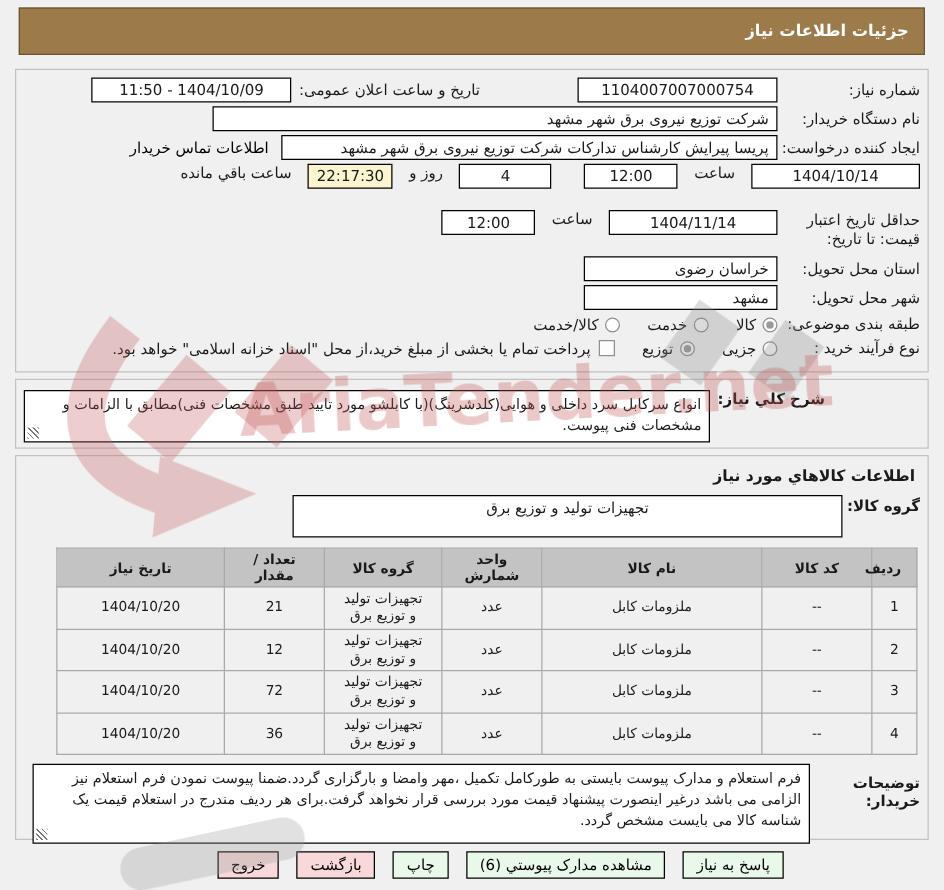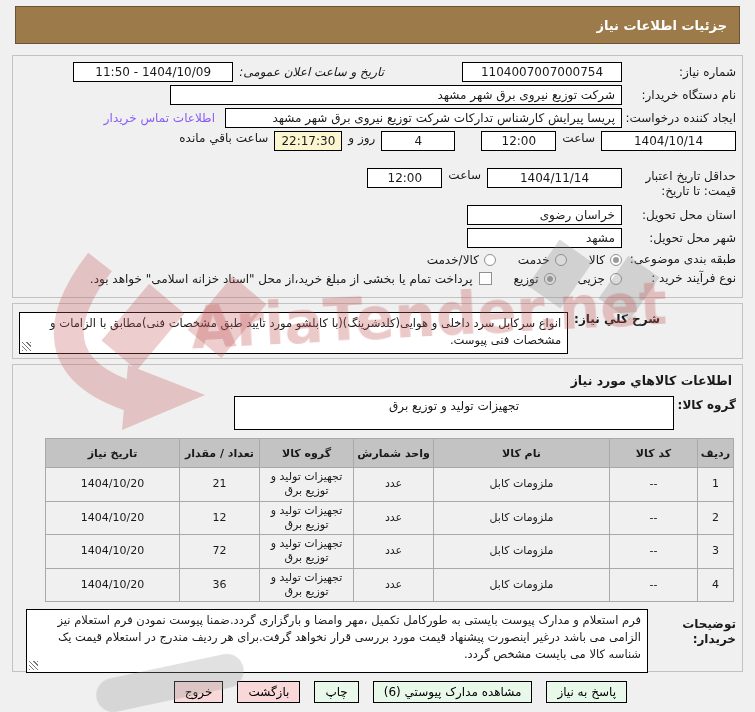--- a/index.html
+++ b/index.html
@@ -32,23 +32,23 @@
     background: #fff; border: 1px solid #000; height: 20px;
     display: flex; align-items: center; justify-content: center;
     font-size: 12px; overflow: hidden; white-space: nowrap;
   }
   .ralign { justify-content: flex-start; padding: 8px 6px; }
   .w160 { width: 160px; } .w452 { width: 452px; } .w397 { width: 397px; }
   .w135 { width: 135px; } .w75 { width: 75px; } .w74 { width: 74px; }
   .w68 { width: 68px; } .w155 { width: 155px; }
   .gap78 { margin-right: 78px; }
   .gap26 { margin-right: 26px; }
-  .sep { margin: 0 6px; white-space: nowrap; text-align: center; }
+  .sep { margin: 0 13px; white-space: nowrap; text-align: center; }
   .yellow { background: #fcf6d0; }
-  .link { color: #8b5cf6; margin-right: 10px; cursor: pointer; white-space: nowrap; }
+  .link { color: #000000; margin-right: 10px; cursor: pointer; white-space: nowrap; }
   .tall { height: 34px; align-items: flex-start; }
   .tall .flabel { padding-top: 1px; }
   .radio {
     width: 12px; height: 12px; border: 1px solid #909090; border-radius: 50%;
     background: #fdfdfd; display: inline-flex; align-items: center; justify-content: center;
     margin-left: 5px; flex: 0 0 12px;
   }
   .radio.sel::after { content: ""; width: 6px; height: 6px; border-radius: 50%; background: #9a9a9a; }
   .opt-label { margin-left: 22px; white-space: nowrap; }
   .checkbox {
@@ -70,21 +70,21 @@
   .group-row .flabel { width: 62px; flex: 0 0 62px; padding-top: 2px; }
   .group-box {
     width: 440px; height: 34px; background: #fff; border: 1px solid #000;
     text-align: center; padding-top: 2px; font-size: 12px;
   }
   table.goods {
     border-collapse: collapse; width: calc(100% - 28px);
     margin: 0 2px 0 26px; font-size: 11px; table-layout: fixed;
   }
   table.goods th, table.goods td {
-    border: 1px solid #a9a9a9; text-align: center; vertical-align: middle; padding: 2px 3px;
+    border: 1px solid #a9a9a9; text-align: center; vertical-align: middle; padding: 2px 12px;
   }
   table.goods th { background: #c3c3c3; font-weight: bold; height: 29px; font-size: 11px; }
   table.goods td { background: #f0f0f0; height: 29px; line-height: 1.3; }
   col.c-row { width: 36px; } col.c-code { width: 88px; } col.c-name { width: 176px; }
   col.c-unit { width: 80px; } col.c-grp { width: 94px; } col.c-qty { width: 80px; }
   .notes-row { display: flex; align-items: flex-start; margin-top: 7px; }
   .notes-row .flabel { width: 88px; flex: 0 0 88px; font-weight: bold; padding-top: 8px; }
   .buttons {
     margin: 9px 12px 0 12px; display: flex; align-items: center;
     padding-right: 116px; gap: 14px;
@@ -102,21 +102,21 @@
 
 <div class="title-bar">
   <span>جزئیات اطلاعات نیاز</span>
 </div>
 
 <div class="section sec1">
 
   <div class="row">
     <span class="flabel">شماره نیاز:</span>
     <span class="box w160">1104007007000754</span>
-    <span class="flabel gap78" style="width:auto;flex:0 0 auto;font-style:italic;">تاریخ و ساعت اعلان عمومی:</span>
+    <span class="flabel gap78" style="width:auto;flex:0 0 auto;">تاریخ و ساعت اعلان عمومی:</span>
     <span class="box w160" style="margin-right:6px;">1404/10/09 - 11:50</span>
   </div>
 
   <div class="row">
     <span class="flabel">نام دستگاه خریدار:</span>
     <span class="box w452 ralign">شرکت توزیع نیروی برق شهر مشهد</span>
   </div>
 
   <div class="row">
     <span class="flabel">ایجاد کننده درخواست:</span>

